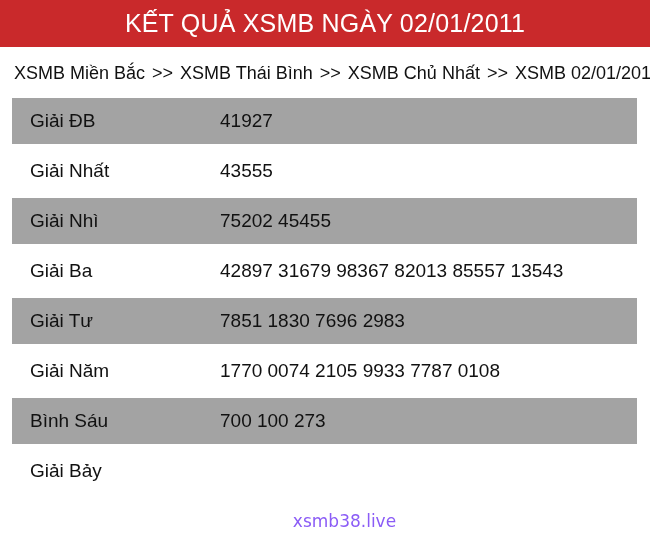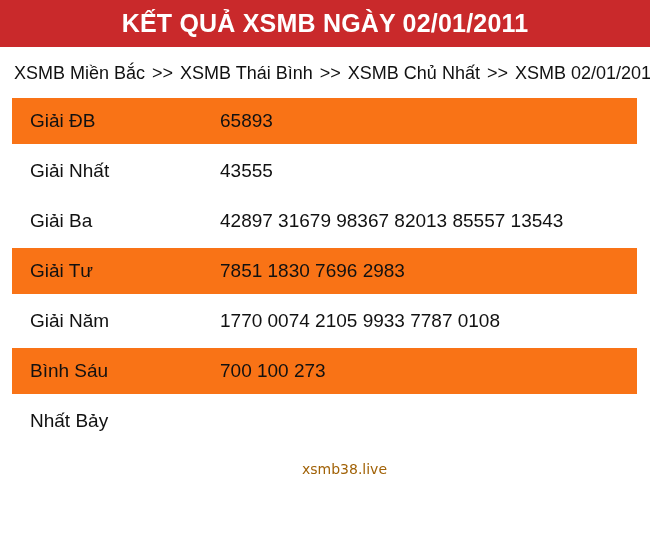--- a/index.html
+++ b/index.html
@@ -13,21 +13,21 @@
   .header {
     height: 47px;
     background: #C9292B;
     display: flex;
     align-items: center;
     justify-content: center;
   }
   .header-title {
     color: #ffffff;
     font-size: 25px;
-    font-weight: 700;
+    font-weight: 400;
     letter-spacing: 0.2px;
     white-space: nowrap;
   }
   .breadcrumb {
     margin: 16px 13px 14px 14px;
     font-size: 18px;
     display: flex;
     align-items: baseline;
     white-space: nowrap;
   }
@@ -36,36 +36,36 @@
   .results-table {
     margin: 0 13px 0 12px;
   }
   .prize-row {
     height: 46px;
     margin-bottom: 4px;
     display: flex;
     align-items: center;
     font-size: 19px;
   }
-  .prize-row.alt { background: #f97316; justify-content: center; }
+  .prize-row.alt { background: #a3a3a3; justify-content: center; }
   .prize-label {
     width: 208px;
     padding-left: 18px;
     flex-shrink: 0;
   }
   .prize-numbers {
     flex: 1;
     white-space: nowrap;
   }
   .footer {
     margin-top: 17px;
     text-align: center;
     font-family: "DejaVu Sans", sans-serif;
-    font-size: 14px;
-    color: #a16207;
+    font-size: 17px;
+    color: #8b5cf6;
     padding-left: 39px;
   }
 </style>
 </head>
 <body>
 
 <div class="header">
   <div class="header-title">KẾT QUẢ XSMB NGÀY 02/01/2011</div>
 </div>
 
@@ -75,42 +75,46 @@
   <span class="breadcrumb-item">XSMB Thái Bình</span>
   <span class="breadcrumb-sep">&gt;&gt;</span>
   <span class="breadcrumb-item">XSMB Chủ Nhất</span>
   <span class="breadcrumb-sep">&gt;&gt;</span>
   <span class="breadcrumb-item">XSMB 02/01/2011</span>
 </div>
 
 <div class="results-table">
   <div class="prize-row alt">
     <span class="prize-label">Giải ĐB</span>
-    <span class="prize-numbers">65893</span>
+    <span class="prize-numbers">41927</span>
   </div>
   <div class="prize-row">
     <span class="prize-label">Giải Nhất</span>
     <span class="prize-numbers">43555</span>
+  </div>
+  <div class="prize-row alt">
+    <span class="prize-label">Giải Nhì</span>
+    <span class="prize-numbers">75202 45455</span>
   </div>
   <div class="prize-row">
     <span class="prize-label">Giải Ba</span>
     <span class="prize-numbers">42897 31679 98367 82013 85557 13543</span>
   </div>
   <div class="prize-row alt">
     <span class="prize-label">Giải Tư</span>
     <span class="prize-numbers">7851 1830 7696 2983</span>
   </div>
   <div class="prize-row">
     <span class="prize-label">Giải Năm</span>
     <span class="prize-numbers">1770 0074 2105 9933 7787 0108</span>
   </div>
   <div class="prize-row alt">
     <span class="prize-label">Bình Sáu</span>
     <span class="prize-numbers">700 100 273</span>
   </div>
   <div class="prize-row">
-    <span class="prize-label">Nhất Bảy</span>
+    <span class="prize-label">Giải Bảy</span>
   </div>
 </div>
 
 <div class="footer">
   <span>xsmb38.live</span>
 </div>
 
 </body></html>

